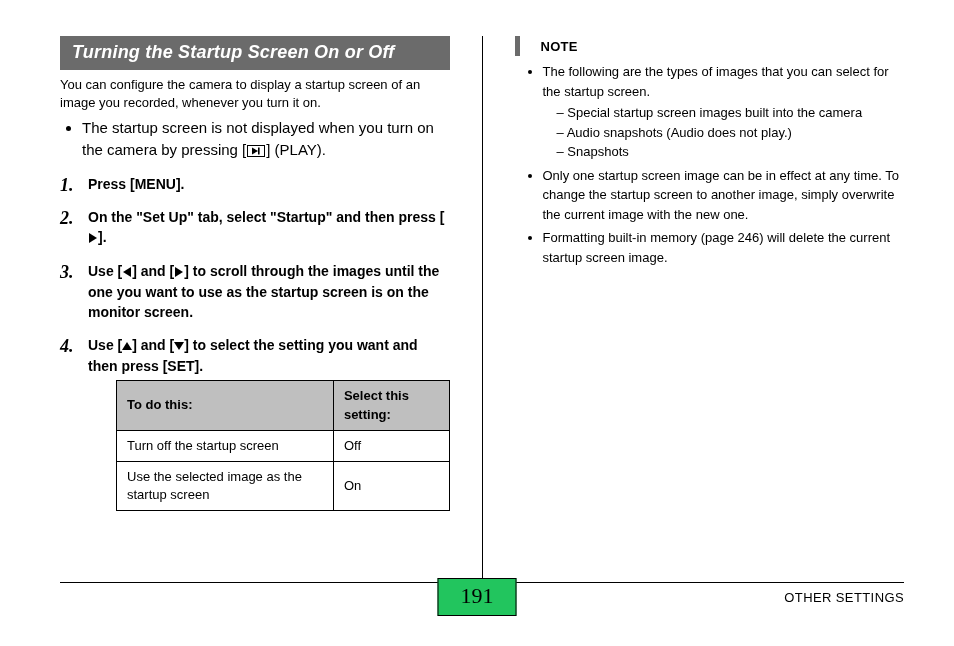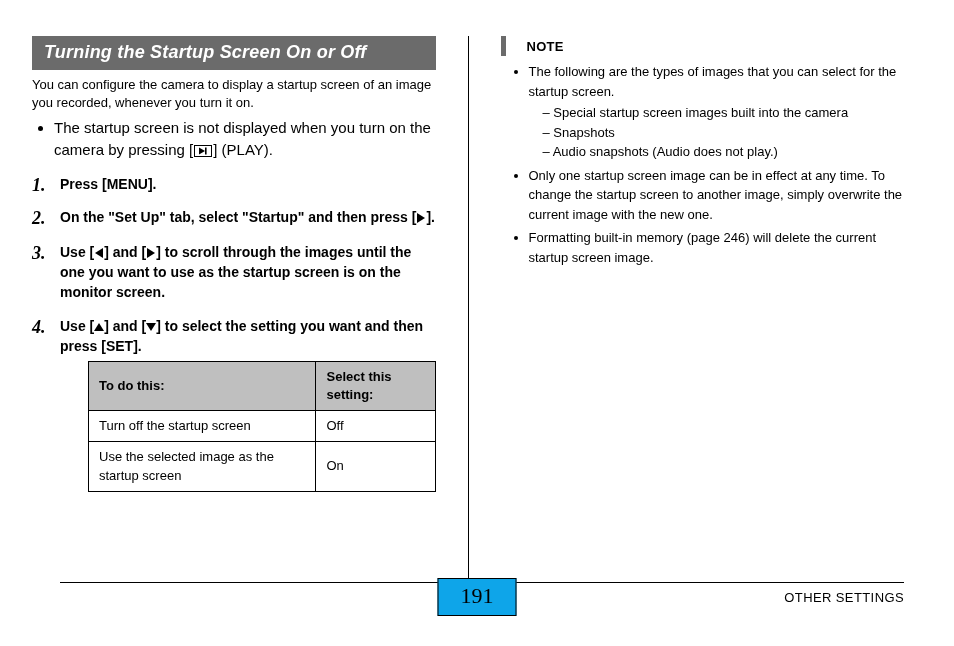--- a/index.html
+++ b/index.html
@@ -7,21 +7,21 @@
   body {
     font-family: Arial, Helvetica, sans-serif;
     font-size: 13px;
     color: #000;
     background: #fff;
     position: relative;
   }
   .page {
     width: 954px;
     height: 640px;
-    padding: 36px 50px 0 32px;
+    padding: 36px 50px 0 60px;
     position: relative;
     border-radius: 14px;
   }
   .columns {
     display: flex;
     gap: 28px;
     height: 555px;
   }
   .col {
     flex: 1 1 0;
@@ -161,21 +161,21 @@
     right: 50px;
     top: 0;
     border-top: 1px solid #000;
   }
   .page-num-box {
     position: absolute;
     left: 50%;
     transform: translateX(-50%);
     top: -4px;
     border: 1px solid #000;
-    background: #0ea5e9;
+    background: #22c55e;
     padding: 4px 22px 6px;
     font-family: Georgia, "Times New Roman", serif;
     font-size: 22px;
   }
   .footer-label {
     position: absolute;
     right: 50px;
     top: 8px;
     font-size: 13px;
     letter-spacing: 0.4px;
@@ -249,22 +249,22 @@
     <div class="col col-right">
       <div class="note-head">
         <div class="note-bar"></div>
         <div class="note-label">NOTE</div>
       </div>
       <ul class="note-list">
         <li>
           <span>The following are the types of images that you can select for the startup screen.</span>
           <ul class="dash-list">
             <li>Special startup screen images built into the camera</li>
+            <li>Audio snapshots (Audio does not play.)</li>
             <li>Snapshots</li>
-            <li>Audio snapshots (Audio does not play.)</li>
           </ul>
         </li>
         <li>Only one startup screen image can be in effect at any time. To change the startup screen to another image, simply overwrite the current image with the new one.</li>
         <li>Formatting built-in memory (page 246) will delete the current startup screen image.</li>
       </ul>
     </div>
 
   </div>
 
   <div class="footer">

